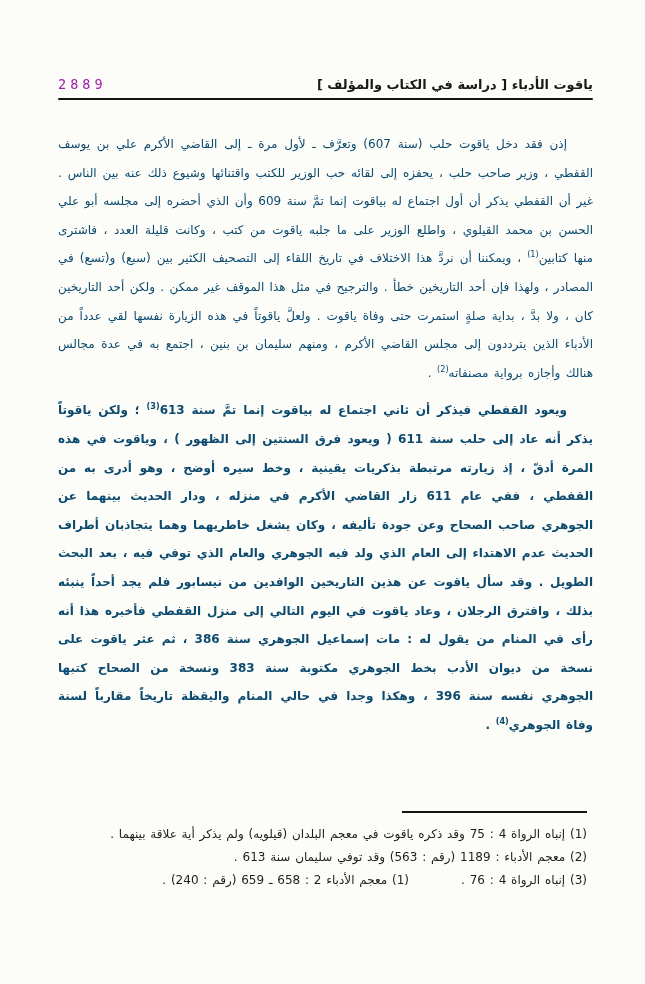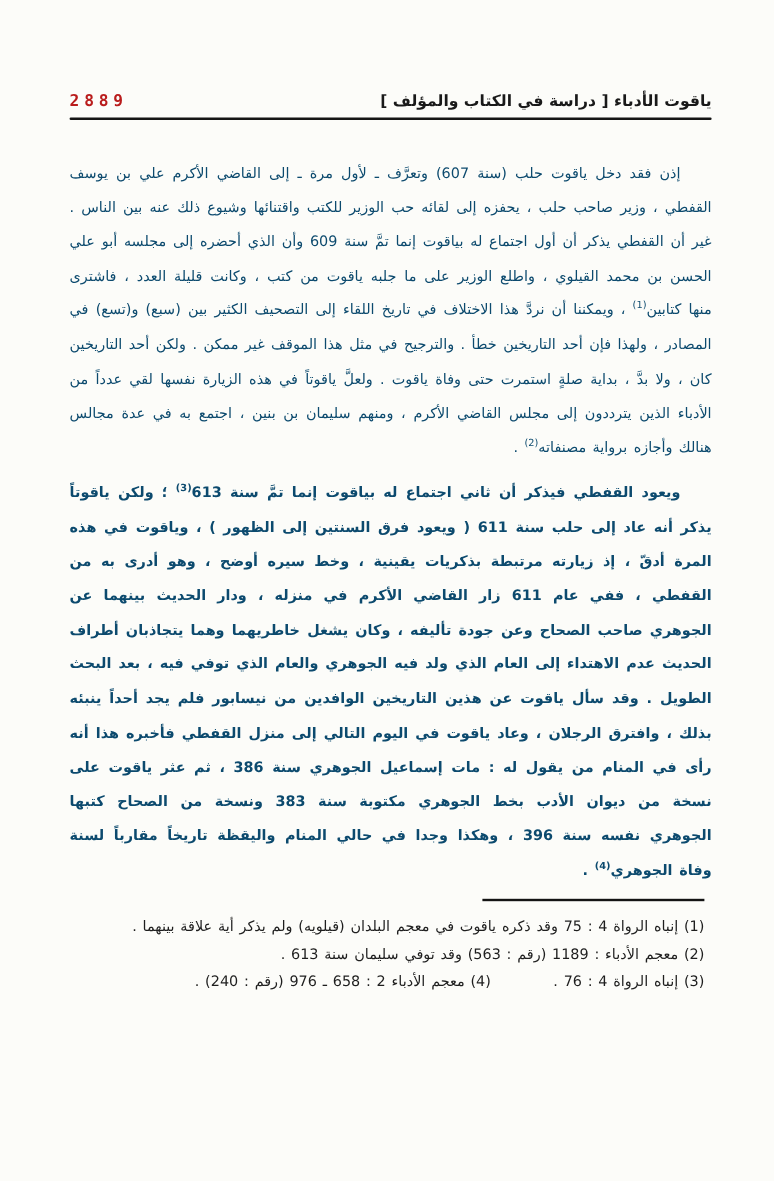--- a/index.html
+++ b/index.html
@@ -29,23 +29,23 @@
   .book-title {
     font-size: 13px;
     font-weight: 700;
     color: #191919;
     letter-spacing: 0.2px;
   }
   .page-number {
     direction: ltr;
     font-family: "DejaVu Sans Mono", monospace;
     font-size: 13.5px;
-    font-weight: 700;
+    font-weight: 400;
     letter-spacing: 4px;
-    color: #b91c1c;
+    color: #a21caf;
     padding-right: 8px;
   }
   .header-rule {
     height: 2px;
     background: #151515;
     margin-top: 6px;
     border-radius: 1px;
   }
   
   .body-text {
@@ -64,21 +64,21 @@
     margin-top: 9px;
     font-weight: bold;
   }
   .para sup {
     font-size: 68%;
     line-height: 0;
   }
   
   .footnotes {
     position: absolute;
-    top: 749px;
+    top: 811px;
     right: 58px;
     left: 52px;
   }
   .footnote-rule {
     width: 185px;
     height: 2px;
     background: #141414;
     margin-bottom: 11px;
   }
   .footnote {
@@ -114,17 +114,17 @@
     <p class="para">إذن فقد دخل ياقوت حلب (سنة 607) وتعرَّف ـ لأول مرة ـ إلى القاضي الأكرم علي بن يوسف القفطي ، وزير صاحب حلب ، يحفزه إلى لقائه حب الوزير للكتب واقتنائها وشيوع ذلك عنه بين الناس . غير أن القفطي يذكر أن أول اجتماع له بياقوت إنما تمَّ سنة 609 وأن الذي أحضره إلى مجلسه أبو علي الحسن بن محمد القيلوي ، واطلع الوزير على ما جلبه ياقوت من كتب ، وكانت قليلة العدد ، فاشترى منها كتابين<sup>(1)</sup> ، ويمكننا أن نردَّ هذا الاختلاف في تاريخ اللقاء إلى التصحيف الكثير بين (سبع) و(تسع) في المصادر ، ولهذا فإن أحد التاريخين خطأ . والترجيح في مثل هذا الموقف غير ممكن . ولكن أحد التاريخين كان ، ولا بدَّ ، بداية صلةٍ استمرت حتى وفاة ياقوت . ولعلَّ ياقوتاً في هذه الزيارة نفسها لقي عدداً من الأدباء الذين يترددون إلى مجلس القاضي الأكرم ، ومنهم سليمان بن بنين ، اجتمع به في عدة مجالس هنالك وأجازه برواية مصنفاته<sup>(2)</sup> .</p>
     <p class="para">ويعود القفطي فيذكر أن ثاني اجتماع له بياقوت إنما تمَّ سنة 613<sup>(3)</sup> ؛ ولكن ياقوتاً يذكر أنه عاد إلى حلب سنة 611 ( ويعود فرق السنتين إلى الظهور ) ، وياقوت في هذه المرة أدقّ ، إذ زيارته مرتبطة بذكريات يقينية ، وخط سيره أوضح ، وهو أدرى به من القفطي ، ففي عام 611 زار القاضي الأكرم في منزله ، ودار الحديث بينهما عن الجوهري صاحب الصحاح وعن جودة تأليفه ، وكان يشغل خاطريهما وهما يتجاذبان أطراف الحديث عدم الاهتداء إلى العام الذي ولد فيه الجوهري والعام الذي توفي فيه ، بعد البحث الطويل . وقد سأل ياقوت عن هذين التاريخين الوافدين من نيسابور فلم يجد أحداً ينبئه بذلك ، وافترق الرجلان ، وعاد ياقوت في اليوم التالي إلى منزل القفطي فأخبره هذا أنه رأى في المنام من يقول له : مات إسماعيل الجوهري سنة 386 ، ثم عثر ياقوت على نسخة من ديوان الأدب بخط الجوهري مكتوبة سنة 383 ونسخة من الصحاح كتبها الجوهري نفسه سنة 396 ، وهكذا وجدا في حالي المنام واليقظة تاريخاً مقارباً لسنة وفاة الجوهري<sup>(4)</sup> .</p>
   </main>
 
   <footer class="footnotes">
     <div class="footnote-rule"></div>
     <p class="footnote">(1) إنباه الرواة 4 : 75 وقد ذكره ياقوت في معجم البلدان (قيلويه) ولم يذكر أية علاقة بينهما .</p>
     <p class="footnote">(2) معجم الأدباء : 1189 (رقم : 563) وقد توفي سليمان سنة 613 .</p>
     <div class="footnote-row">
       <p class="footnote">(3) إنباه الرواة 4 : 76 .</p>
-      <p class="footnote">(4) معجم الأدباء 2 : 658 ـ 976 (رقم : 240) .</p>
+      <p class="footnote">(1) معجم الأدباء 2 : 658 ـ 659 (رقم : 240) .</p>
     </div>
   </footer>
 
 </div>
 
 </body></html>

